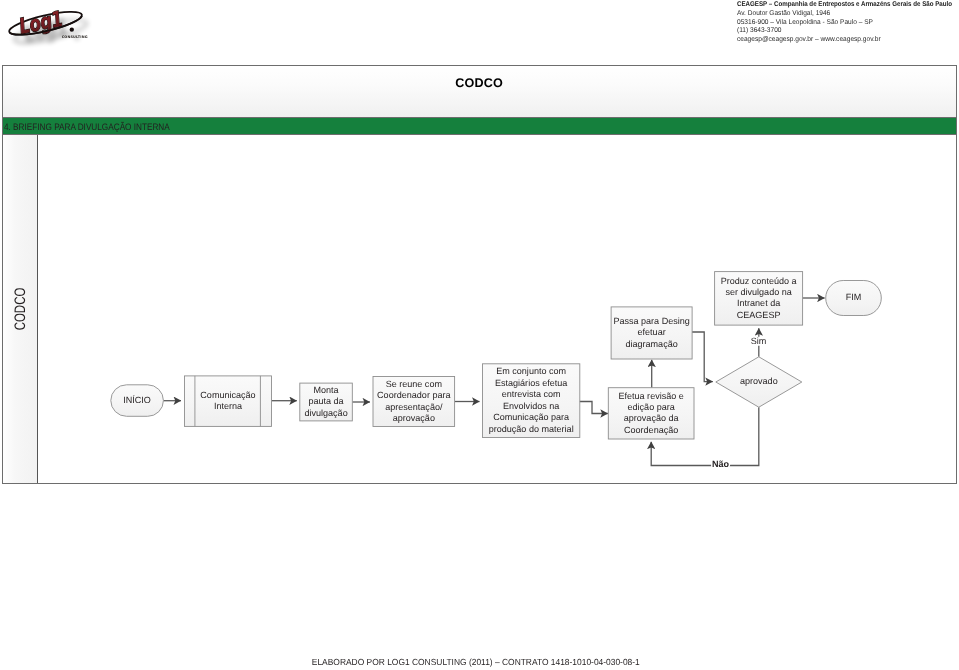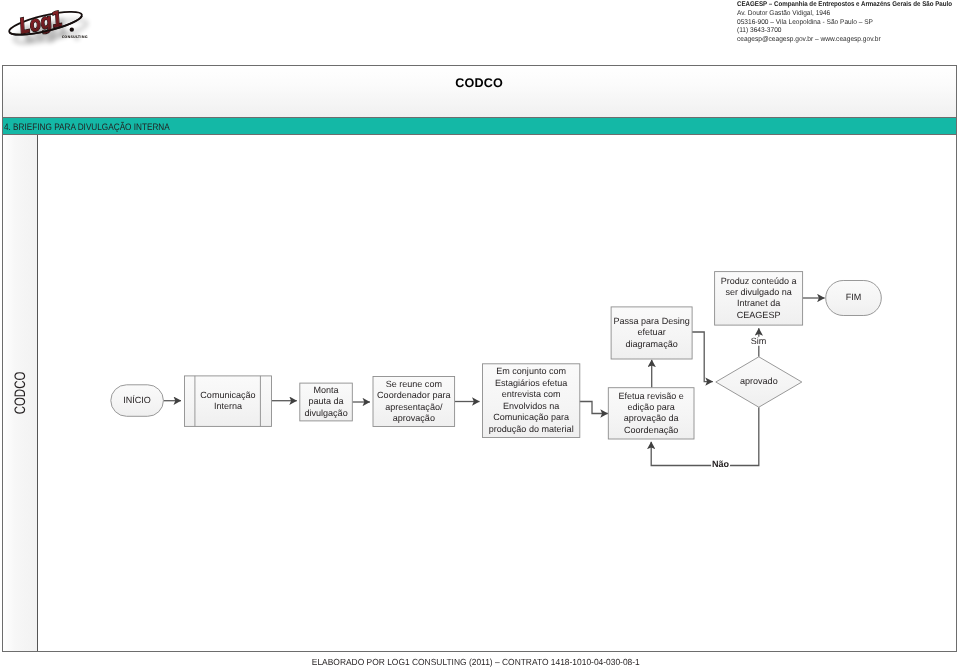--- a/index.html
+++ b/index.html
@@ -9,28 +9,28 @@
 
   
   #hdr-text{position:absolute;left:737px;top:1.2px;width:230px;color:#2b2b2b;}
   #hdr-text div{font-size:6.9px;line-height:8.7px;white-space:nowrap;
      transform-origin:0 50%;transform:scaleX(0.955);}
   #hdr-text .co{font-weight:bold;color:#1a1a1a;transform:scaleX(0.897);}
 
   #logo{position:absolute;left:0px;top:0px;width:100px;height:52px;}
 
   
-  #tbl{position:absolute;left:1.6px;top:65px;width:955px;height:587px;box-sizing:border-box;padding-left:36px;}
+  #tbl{position:absolute;left:1.6px;top:65px;width:955px;height:419px;box-sizing:border-box;padding-left:36px;}
   #title-cell{position:absolute;left:0;top:0;right:0;height:52.8px;
      border:1px solid #6d6d6d;box-sizing:border-box;
      background:linear-gradient(to bottom,#ffffff 0%,#fbfbfb 38%,#f0f0f0 100%);}
   #title-cell span{position:absolute;left:0;right:0;top:10.2px;text-align:center;
      font-weight:bold;font-size:12.6px;color:#000;letter-spacing:0.2px;}
   #sec-cell{position:absolute;left:0;top:52.8px;right:0;height:17.5px;
-     border:1px solid #6d6d6d;border-top:none;box-sizing:border-box;background:#14b8a6;}
+     border:1px solid #6d6d6d;border-top:none;box-sizing:border-box;background:#15803d;}
   #sec-cell span{position:absolute;left:1.0px;top:3.5px;font-size:9.4px;color:#231f20;
      transform-origin:0 50%;transform:scaleX(0.875);}
   #body-row{position:absolute;left:0;top:70.3px;right:0;bottom:0;
      border:1px solid #6d6d6d;border-top:none;box-sizing:border-box;background:#fff;}
   #lane-cell{position:absolute;left:0;top:0;width:35px;bottom:0;
      border-right:1px solid #555555;box-sizing:border-box;
      background:linear-gradient(to right,#ffffff 0%,#f7f7f7 35%,#f2f2f2 100%);}
   #canvas{position:absolute;left:35px;top:0;right:0;bottom:0;overflow:visible;}
   #flow-svg{position:absolute;left:0;top:0;overflow:visible;}
   #lane-label{position:absolute;left:50%;top:50%;

